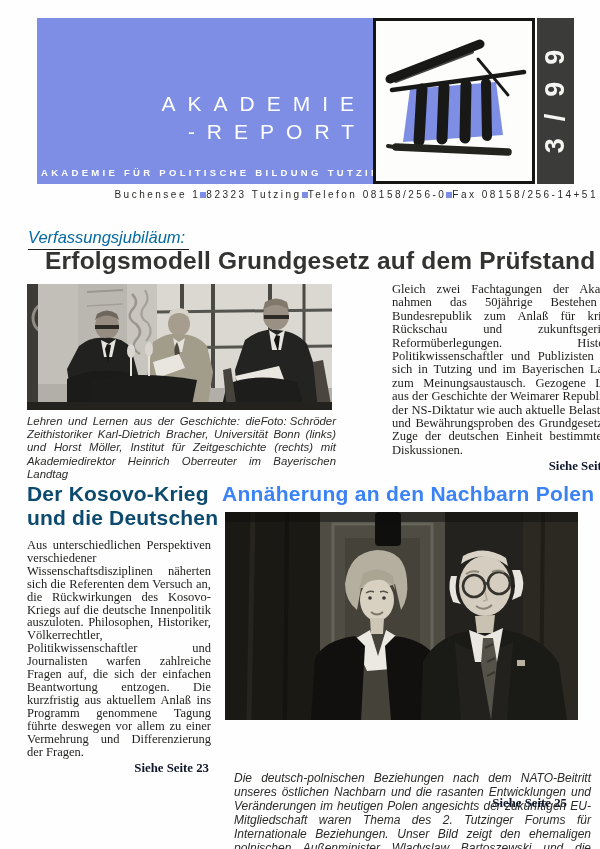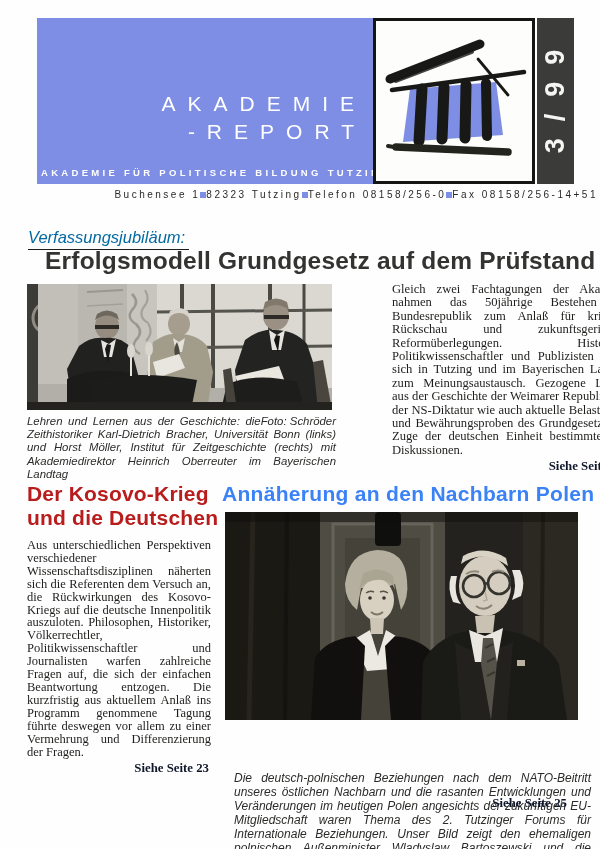--- a/index.html
+++ b/index.html
@@ -115,21 +115,21 @@
     width: 309px;
     font-size: 11.4px; line-height: 13.2px;
   }
   .photo-credit { float: right; }
 
   
   .kosovo-title {
     position: absolute; left: 27px; top: 482px;
     width: 192px;
     font-size: 21px; font-weight: bold; line-height: 23.5px;
-    letter-spacing: 0.2px; color: #b91c1c;
+    letter-spacing: 0.2px; color: #0c4a6e;
   }
   .kosovo-body {
     position: absolute; left: 27px; top: 539px;
     width: 184px;
     font-family: "Liberation Serif", serif;
     font-size: 12.5px; line-height: 12.9px;
     text-align: justify; color: #1d1d1b;
   }
   .kosovo-see { margin-top: 4px; padding-right: 2px; }
 

